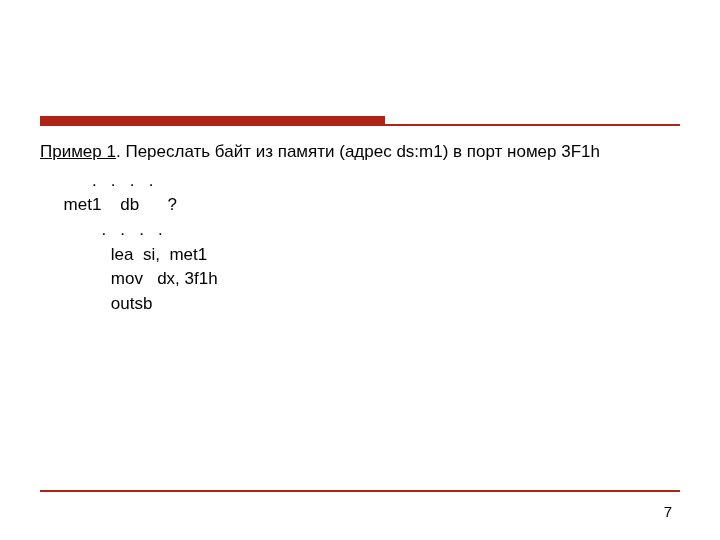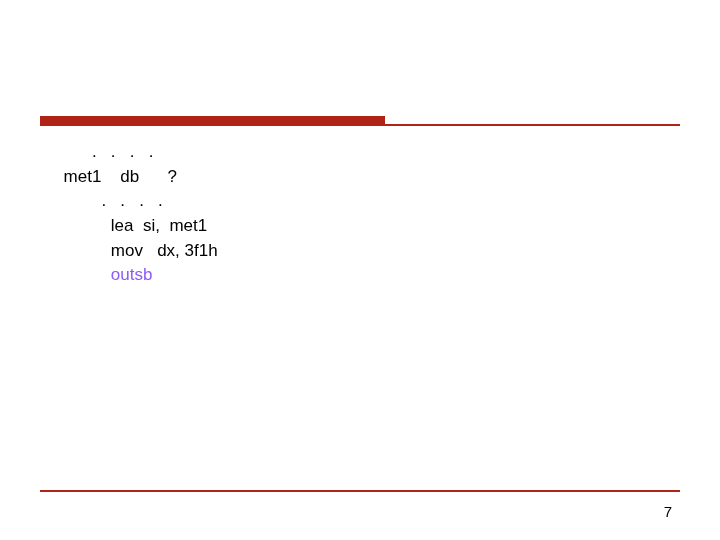--- a/index.html
+++ b/index.html
@@ -48,21 +48,21 @@
   }
   .underline {
     text-decoration: underline;
   }
   .code {
     white-space: pre;
     font-family: Arial, "Helvetica Neue", Helvetica, sans-serif;
     font-size: 17px;
   }
   .red {
-    color: #8b5cf6;
+    color: #000000;
   }
   .bottom-rule {
     position: absolute;
     bottom: 48px;
     left: 40px;
     right: 40px;
     height: 2px;
     background: #b02418;
   }
   .page-num {
@@ -75,20 +75,23 @@
 </style>
 </head>
 <body>
 
 <div class="top-rule">
   <div class="thick"></div>
   <div class="thin"></div>
 </div>
 
 <div class="content">
+  <div class="title-line">
+    <span class="underline">Пример 1</span><span>.</span><span>   Переслать байт из памяти (адрес  ds:m1)  в порт номер 3F1h</span>
+  </div>
   <div class="code"><span>           .   .   .   .</span>
 <span>     met1    db      ?</span>
 <span>             .   .   .   .</span>
 <span>               lea  si,  met1</span>
 <span>               mov   dx, 3f1h</span>
 <span>               </span><span class="red">outsb</span></div>
 </div>
 
 <div class="bottom-rule"></div>
 <div class="page-num">7</div>

